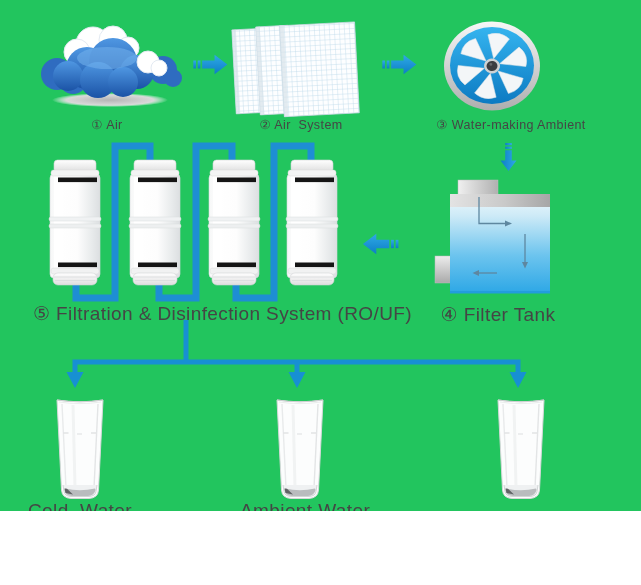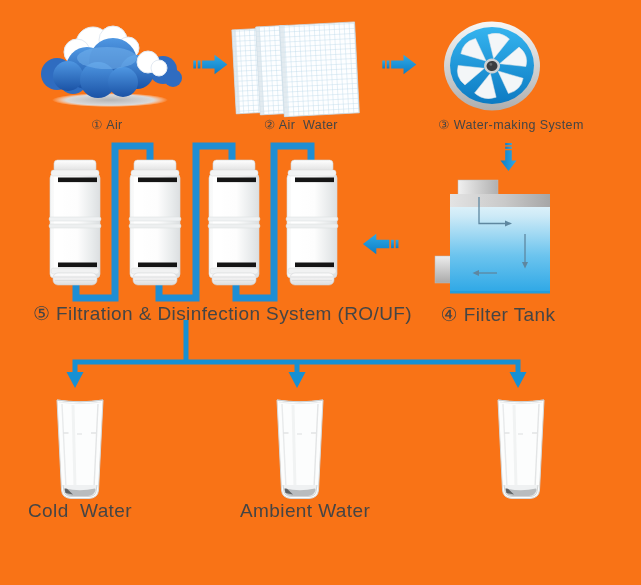--- a/index.html
+++ b/index.html
@@ -1,17 +1,17 @@
 <!DOCTYPE html>
 <html><head>
 <meta charset="utf-8">
 <style>
   html,body{margin:0;padding:0;background:#ffffff;}
   #canvas{
-    position:relative;width:641px;height:585px;background:#f97316;overflow:hidden;
+    position:relative;width:641px;height:511px;background:#22c55e;overflow:hidden;
     font-family:"Liberation Sans", sans-serif;color:#424242;
   }
   .abs{position:absolute;}
   .lbl{
     position:absolute;white-space:pre;color:#454545;letter-spacing:.4px;
     font-family:"Liberation Sans", sans-serif;
   }
   .lbl.small{font-size:12.5px;}
   .lbl.big{font-size:19px;}
   .center{text-align:center;}
@@ -161,21 +161,21 @@
       <rect x="27" y="6" width="32" height="88" fill="#fdfeff" stroke="#c9d8e2" stroke-width="0.8"></rect>
       <rect x="27" y="6" width="32" height="88" fill="url(#meshGrid)"></rect>
       <rect x="27" y="6" width="4" height="88" fill="#d7e3ea" opacity="0.7"></rect>
     </g>
     <g transform="rotate(-3 85 50)">
       <rect x="51" y="4" width="75" height="91" fill="#fdfeff" stroke="#c9d8e2" stroke-width="0.8"></rect>
       <rect x="51" y="4" width="75" height="91" fill="url(#meshGrid)"></rect>
       <rect x="51" y="4" width="4" height="91" fill="#d7e3ea" opacity="0.7"></rect>
     </g>
   </svg>
-  <div class="lbl small center" style="left:251px;top:117px;width:100px">② Air  Water</div>
+  <div class="lbl small center" style="left:251px;top:117px;width:100px">② Air  System</div>
 
   <svg class="abs" style="left:382px;top:53px" width="36" height="23" viewBox="0 0 40 26">
     <use href="#flow-arrow"></use>
   </svg>
 
   <svg class="abs" style="left:442px;top:20px" width="100" height="93" viewBox="0 0 100 93">
     <ellipse cx="50" cy="46" rx="48" ry="44.5" fill="url(#gradRing)"></ellipse>
     <ellipse cx="50" cy="45.5" rx="42" ry="38.5" fill="url(#gradFan)"></ellipse>
     <g transform="translate(50,46) scale(1,0.93) rotate(12)">
       <g fill="#f3f6f8" stroke="#dfe4e7" stroke-width="0.5">
@@ -184,21 +184,21 @@
         <path d="M0,-8 L-11,-32 Q0,-39 11,-32 Z" transform="rotate(120)"></path>
         <path d="M0,-8 L-11,-32 Q0,-39 11,-32 Z" transform="rotate(180)"></path>
         <path d="M0,-8 L-11,-32 Q0,-39 11,-32 Z" transform="rotate(240)"></path>
         <path d="M0,-8 L-11,-32 Q0,-39 11,-32 Z" transform="rotate(300)"></path>
       </g>
       <circle r="8" fill="#ced2d3"></circle>
       <circle r="5.5" fill="#3b3e40"></circle>
       <circle cx="-1.5" cy="-1.5" r="1.5" fill="#6d7173" opacity="0.85"></circle>
     </g>
   </svg>
-  <div class="lbl small center" style="left:421px;top:117px;width:180px">③ Water-making System</div>
+  <div class="lbl small center" style="left:421px;top:117px;width:180px">③ Water-making Ambient</div>
 
   <svg class="abs" style="left:492px;top:143px" width="26" height="30" viewBox="0 0 26 30">
     <use href="#flow-arrow" transform="scale(0.73) translate(35.6 0) rotate(90)"></use>
   </svg>
 
   <svg class="abs" style="left:433px;top:176px" width="124" height="120" viewBox="0 0 124 120">
     <rect x="25" y="4" width="40" height="15" fill="url(#gradPipeH)" stroke="#bcbcbc" stroke-width="0.5"></rect>
     <rect x="2" y="80" width="16" height="27" fill="url(#gradPipeV)" stroke="#bcbcbc" stroke-width="0.5"></rect>
     <rect x="17" y="18" width="100" height="99" fill="url(#gradWater)"></rect>
     <rect x="17" y="115" width="100" height="2.5" fill="#229ddd"></rect>

